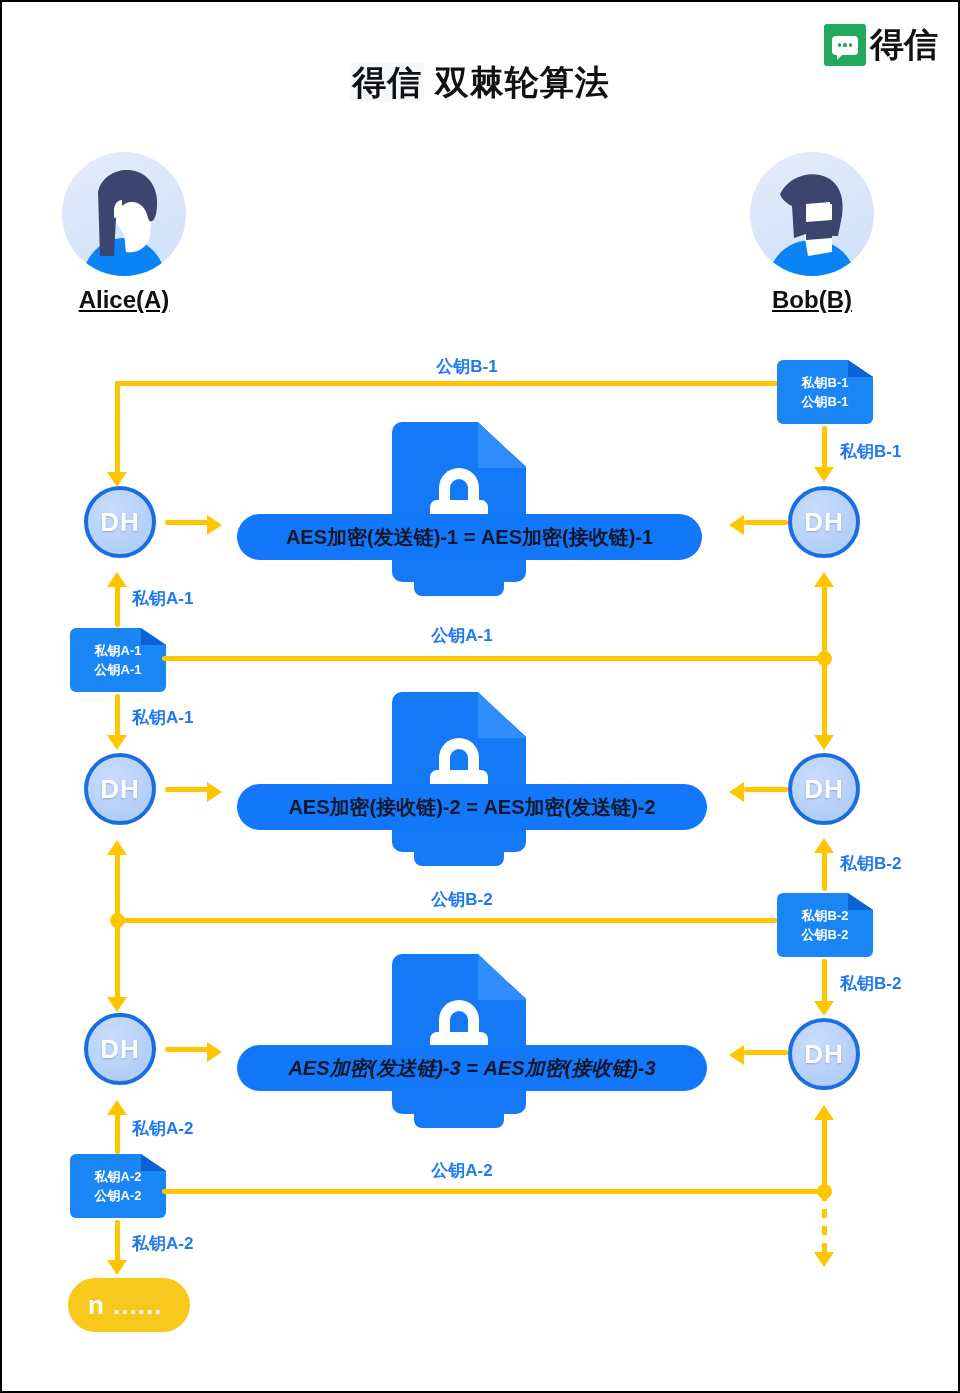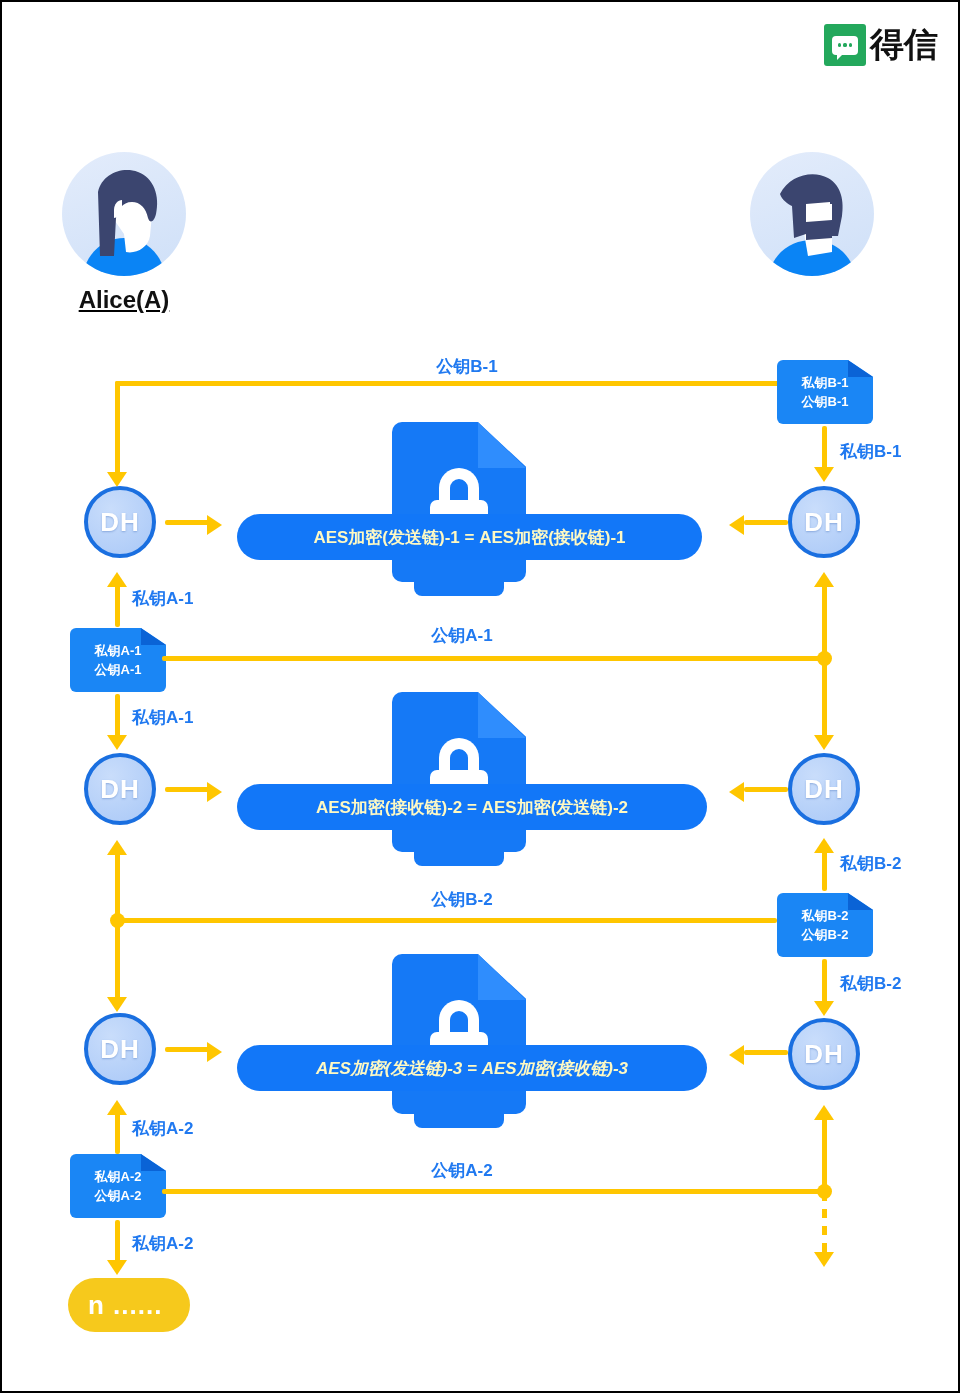--- a/index.html
+++ b/index.html
@@ -120,21 +120,21 @@
   }
   .doc .base{
     position:absolute;left:22px;right:22px;bottom:-14px;height:18px;
     background:#1579F6;border-radius:0 0 8px 8px;
   }
 
   
   .aesbar{
     position:absolute;height:46px;background:#1277F8;border-radius:23px;
     display:flex;align-items:center;justify-content:center;
-    color:#fef9c3;font-size:17px;font-weight:bold;white-space:nowrap;
+    color:#0f172a;font-size:20px;font-weight:bold;white-space:nowrap;
   }
 
   
   .npill{
     position:absolute;width:122px;height:54px;background:#F6C91C;border-radius:27px;
     display:flex;align-items:center;color:#fff;font-size:26px;font-weight:bold;
     padding-left:20px;box-sizing:border-box;letter-spacing:1px;
   }
 </style>
 </head>
@@ -146,20 +146,24 @@
     <div class="logo-mark">
       <div class="bubble">
           <i></i>
           <i></i>
           <i></i>
         </div>
     </div>
     <div class="logo-text">得信</div>
   </div>
 
+  <div class="page-title">
+    <span class="hl">得信</span>
+    <span>双棘轮算法</span>
+  </div>
 
   <div class="avatar-block" style="left:22px;top:150px;">
     <div class="avatar">
       <svg viewBox="0 0 124 124">
         <path d="M20 124 C26 96 46 86 62 86 C78 86 98 96 104 124 Z" fill="#0a84f5"></path>
         <path d="M44 56 C44 40 58 30 70 32 C84 34 92 46 90 62 L88 84 C86 96 74 102 64 100 L62 82 Z" fill="#fff"></path>
         <path d="M36 40 C40 22 60 14 76 20 C92 26 98 44 94 62 C92 70 88 72 86 66 C84 56 78 50 70 50 C60 50 56 58 54 66 L52 104 L38 104 Z" fill="#3b456f"></path>
         <path d="M52 58 C52 52 56 48 60 48 L60 64 L52 66 Z" fill="#fff"></path>
       </svg>
     </div>
@@ -169,20 +173,21 @@
   <div class="avatar-block" style="left:710px;top:150px;">
     <div class="avatar">
       <svg viewBox="0 0 124 124">
         <path d="M18 124 C24 98 44 88 62 88 C80 88 100 98 106 124 Z" fill="#0a84f5"></path>
         <path d="M48 46 L82 42 L82 100 L58 104 Z" fill="#fff"></path>
         <path d="M30 42 C40 22 64 18 78 26 C92 34 94 50 92 64 L88 84 L80 84 L80 50 L56 52 L56 82 L44 86 L42 54 C38 52 32 48 30 42 Z" fill="#3b456f"></path>
         <rect x="56" y="52" width="26" height="18" fill="#fff"></rect>
         <path d="M56 70 L82 68 L82 86 L56 88 Z" fill="#3b456f"></path>
       </svg>
     </div>
+    <div class="avatar-name">Bob(B)</div>
   </div>
 
   <div class="lbl-c" style="left:335px;top:353px;width:260px;">公钥B-1</div>
   <div class="hline" style="left:113px;top:379px;width:665px;"></div>
   <div class="vline" style="left:113px;top:379px;height:95px;"></div>
   <div class="arr arr-d" style="left:105px;top:470px;"></div>
 
   <div class="keycard" style="left:775px;top:358px;">
     <div class="fold"></div>
     <span>私钥B-1</span>

